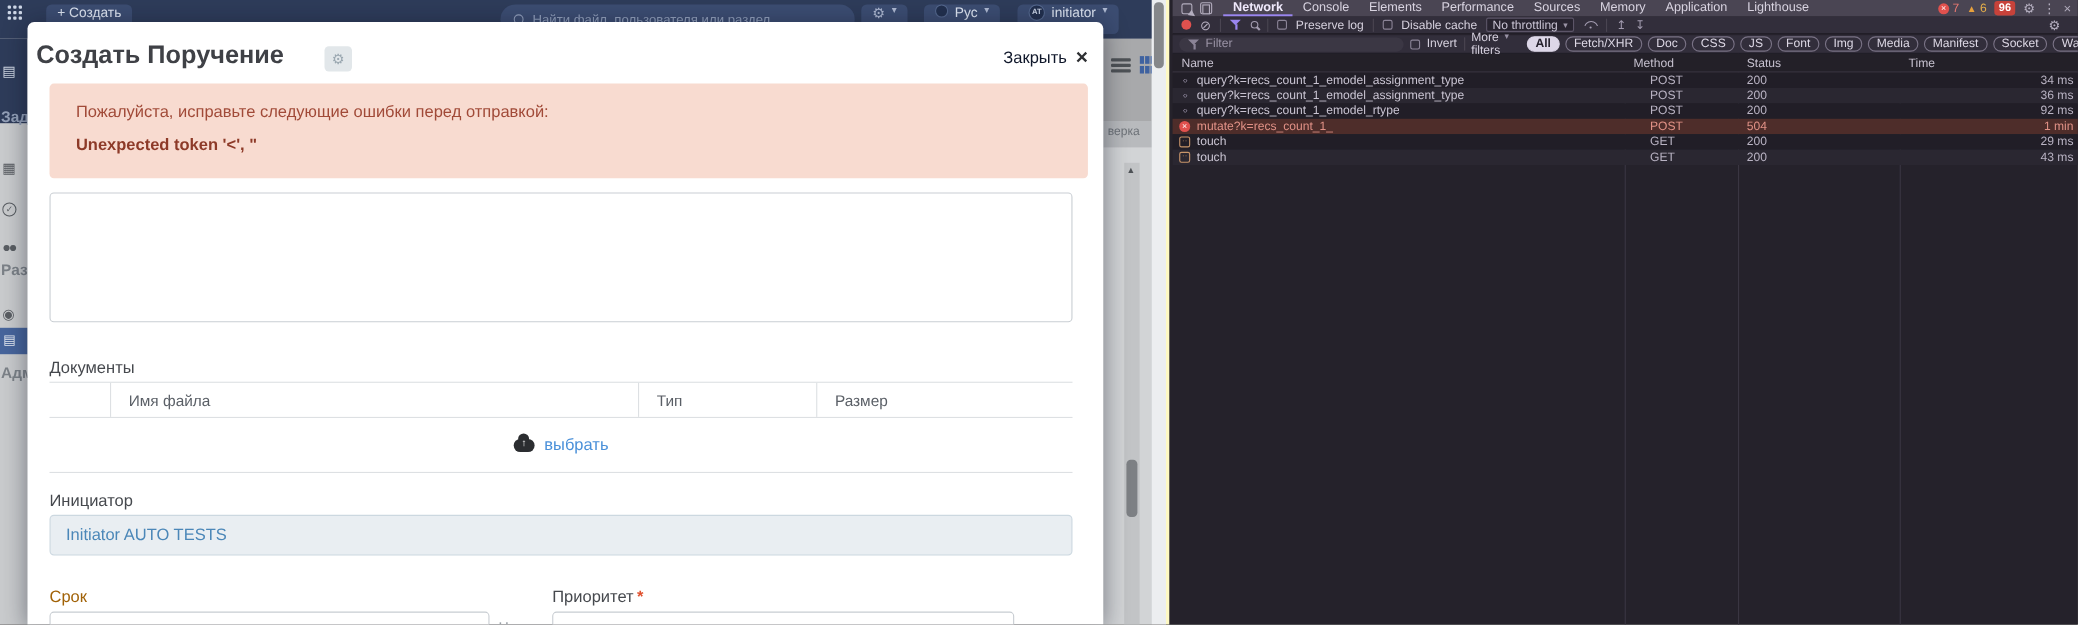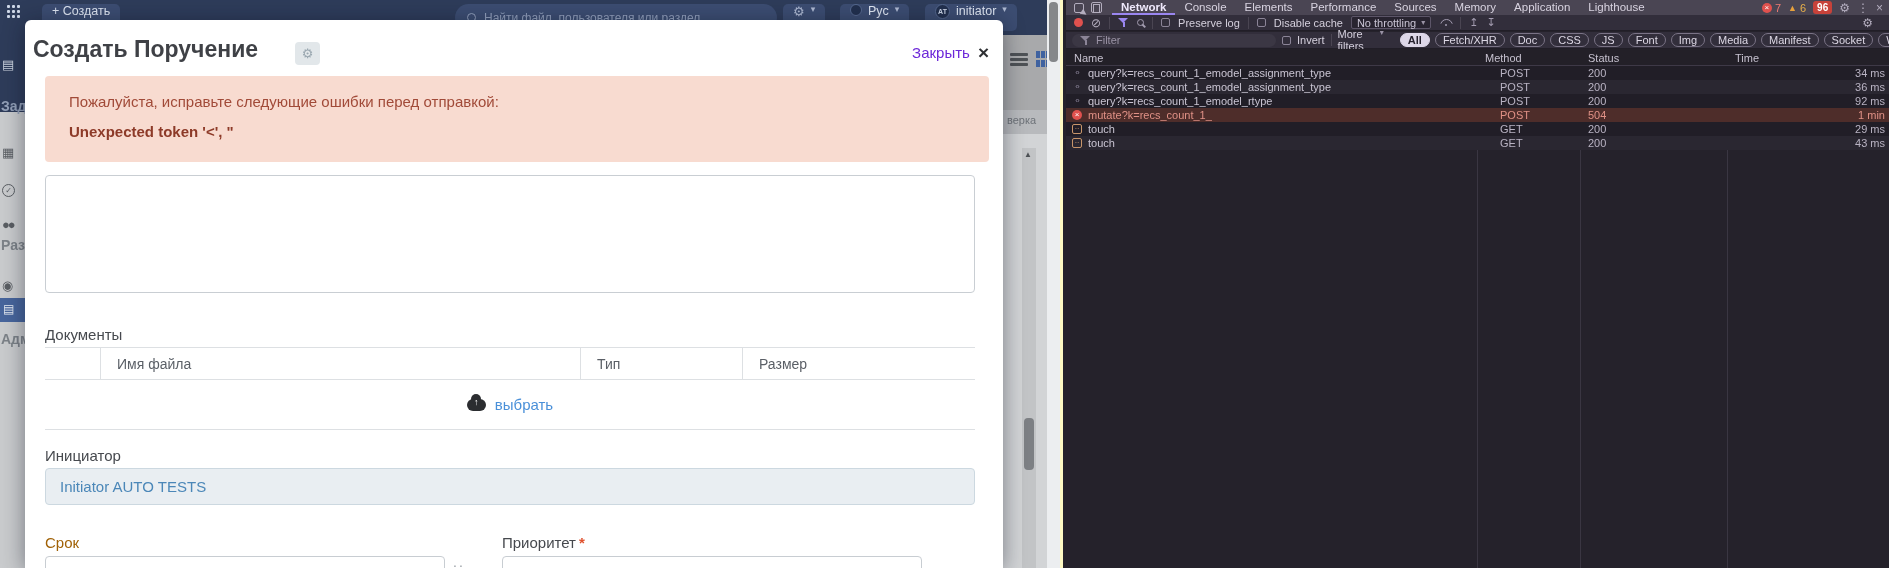--- a/index.html
+++ b/index.html
@@ -48,21 +48,21 @@
   .inner-scroll .up { position:absolute; left:2px; top:2px; font-size:8px; color:#4e5256; }
   .inner-scroll .thumb { position:absolute; left:2px; top:270px; width:10px; height:52px; background:#7d8084; border-radius:4px; }
   .win-scrollbar { position:absolute; left:1047px; top:0; width:13px; height:568px; background:#eceef0; z-index:3; }
   .win-scrollbar .thumb { position:absolute; left:2px; top:2px; width:9px; height:60px; background:#85878a; border-radius:4px; }
 
   
   .modal { position:absolute; left:25px; top:20px; width:978px; height:548px; background:#ffffff; z-index:10; border-radius:6px 6px 0 0; box-shadow:0 3px 22px rgba(10,15,30,.45); overflow:hidden; }
   .m-title { position:absolute; left:8px; top:16px; font-size:23px; font-weight:bold; color:#3f4146; }
   .m-gear-chip { position:absolute; left:270px; top:22px; width:25px; height:23px; background:#e2e7ea; border-radius:4px; color:#9aa7b0; font-size:13px; text-align:center; line-height:23px; }
   .m-close { position:absolute; right:14px; top:24px; display:flex; align-items:center; gap:8px; cursor:pointer; }
-  .m-close .lbl { font-size:15px; color:#6d28d9; }
+  .m-close .lbl { font-size:15px; color:#0f172a; }
   .m-close .x { font-size:19px; color:#2e3033; font-weight:bold; line-height:15px; }
   .m-error { position:absolute; left:20px; top:56px; right:14px; height:86px; background:var(--error-bg); border-radius:4px; padding:17px 24px; }
   .m-error .l1 { font-size:15px; color:var(--error-text); }
   .m-error .l2 { font-size:15px; color:#8d3a28; font-weight:bold; margin-top:13px; }
   .m-textarea { position:absolute; left:20px; top:155px; width:930px; height:118px; border:1px solid #c9ced3; border-radius:4px; resize:none; outline:none; font-family:"Liberation Sans",sans-serif; font-size:14px; padding:8px; }
   .m-docs-label { position:absolute; left:20px; top:306px; font-size:15px; color:#46494e; }
   .m-doc-head { position:absolute; left:20px; top:327px; width:930px; height:33px; display:grid; grid-template-columns:55px 480px 162px 233px; border-top:1px solid #dde0e3; border-bottom:1px solid #dde0e3; }
   .m-doc-head .c { font-size:14px; color:#5a5f66; padding:8px 0 0 16px; border-left:1px solid #dde0e3; overflow:hidden; }
   .m-doc-head .c.first { border-left:none; }
   .m-upload { position:absolute; left:20px; top:360px; width:930px; height:50px; border-bottom:1px solid #dde0e3; display:flex; align-items:center; justify-content:center; gap:9px; }
@@ -318,21 +318,21 @@
     </div>
 
     <div class="dt-filter">
       <span class="filter-pill">
         <span class="funnel"></span>
         <input type="text" placeholder="Filter" style="">
       </span>
       <span class="cb"></span>
       <span>Invert</span>
       <span class="sep"></span>
-      <span style="display:flex;align-items:flex-start;gap:16px">
+      <span style="display:flex;align-items:flex-start;gap:4px">
         <span>More filters</span>
         <span style="font-size:8px;color:#9a93a5">▾</span>
       </span>
       <span class="chips">
           <span class="chip active">All</span>
           <span class="chip">Fetch/XHR</span>
           <span class="chip">Doc</span>
           <span class="chip">CSS</span>
           <span class="chip">JS</span>
           <span class="chip">Font</span>

